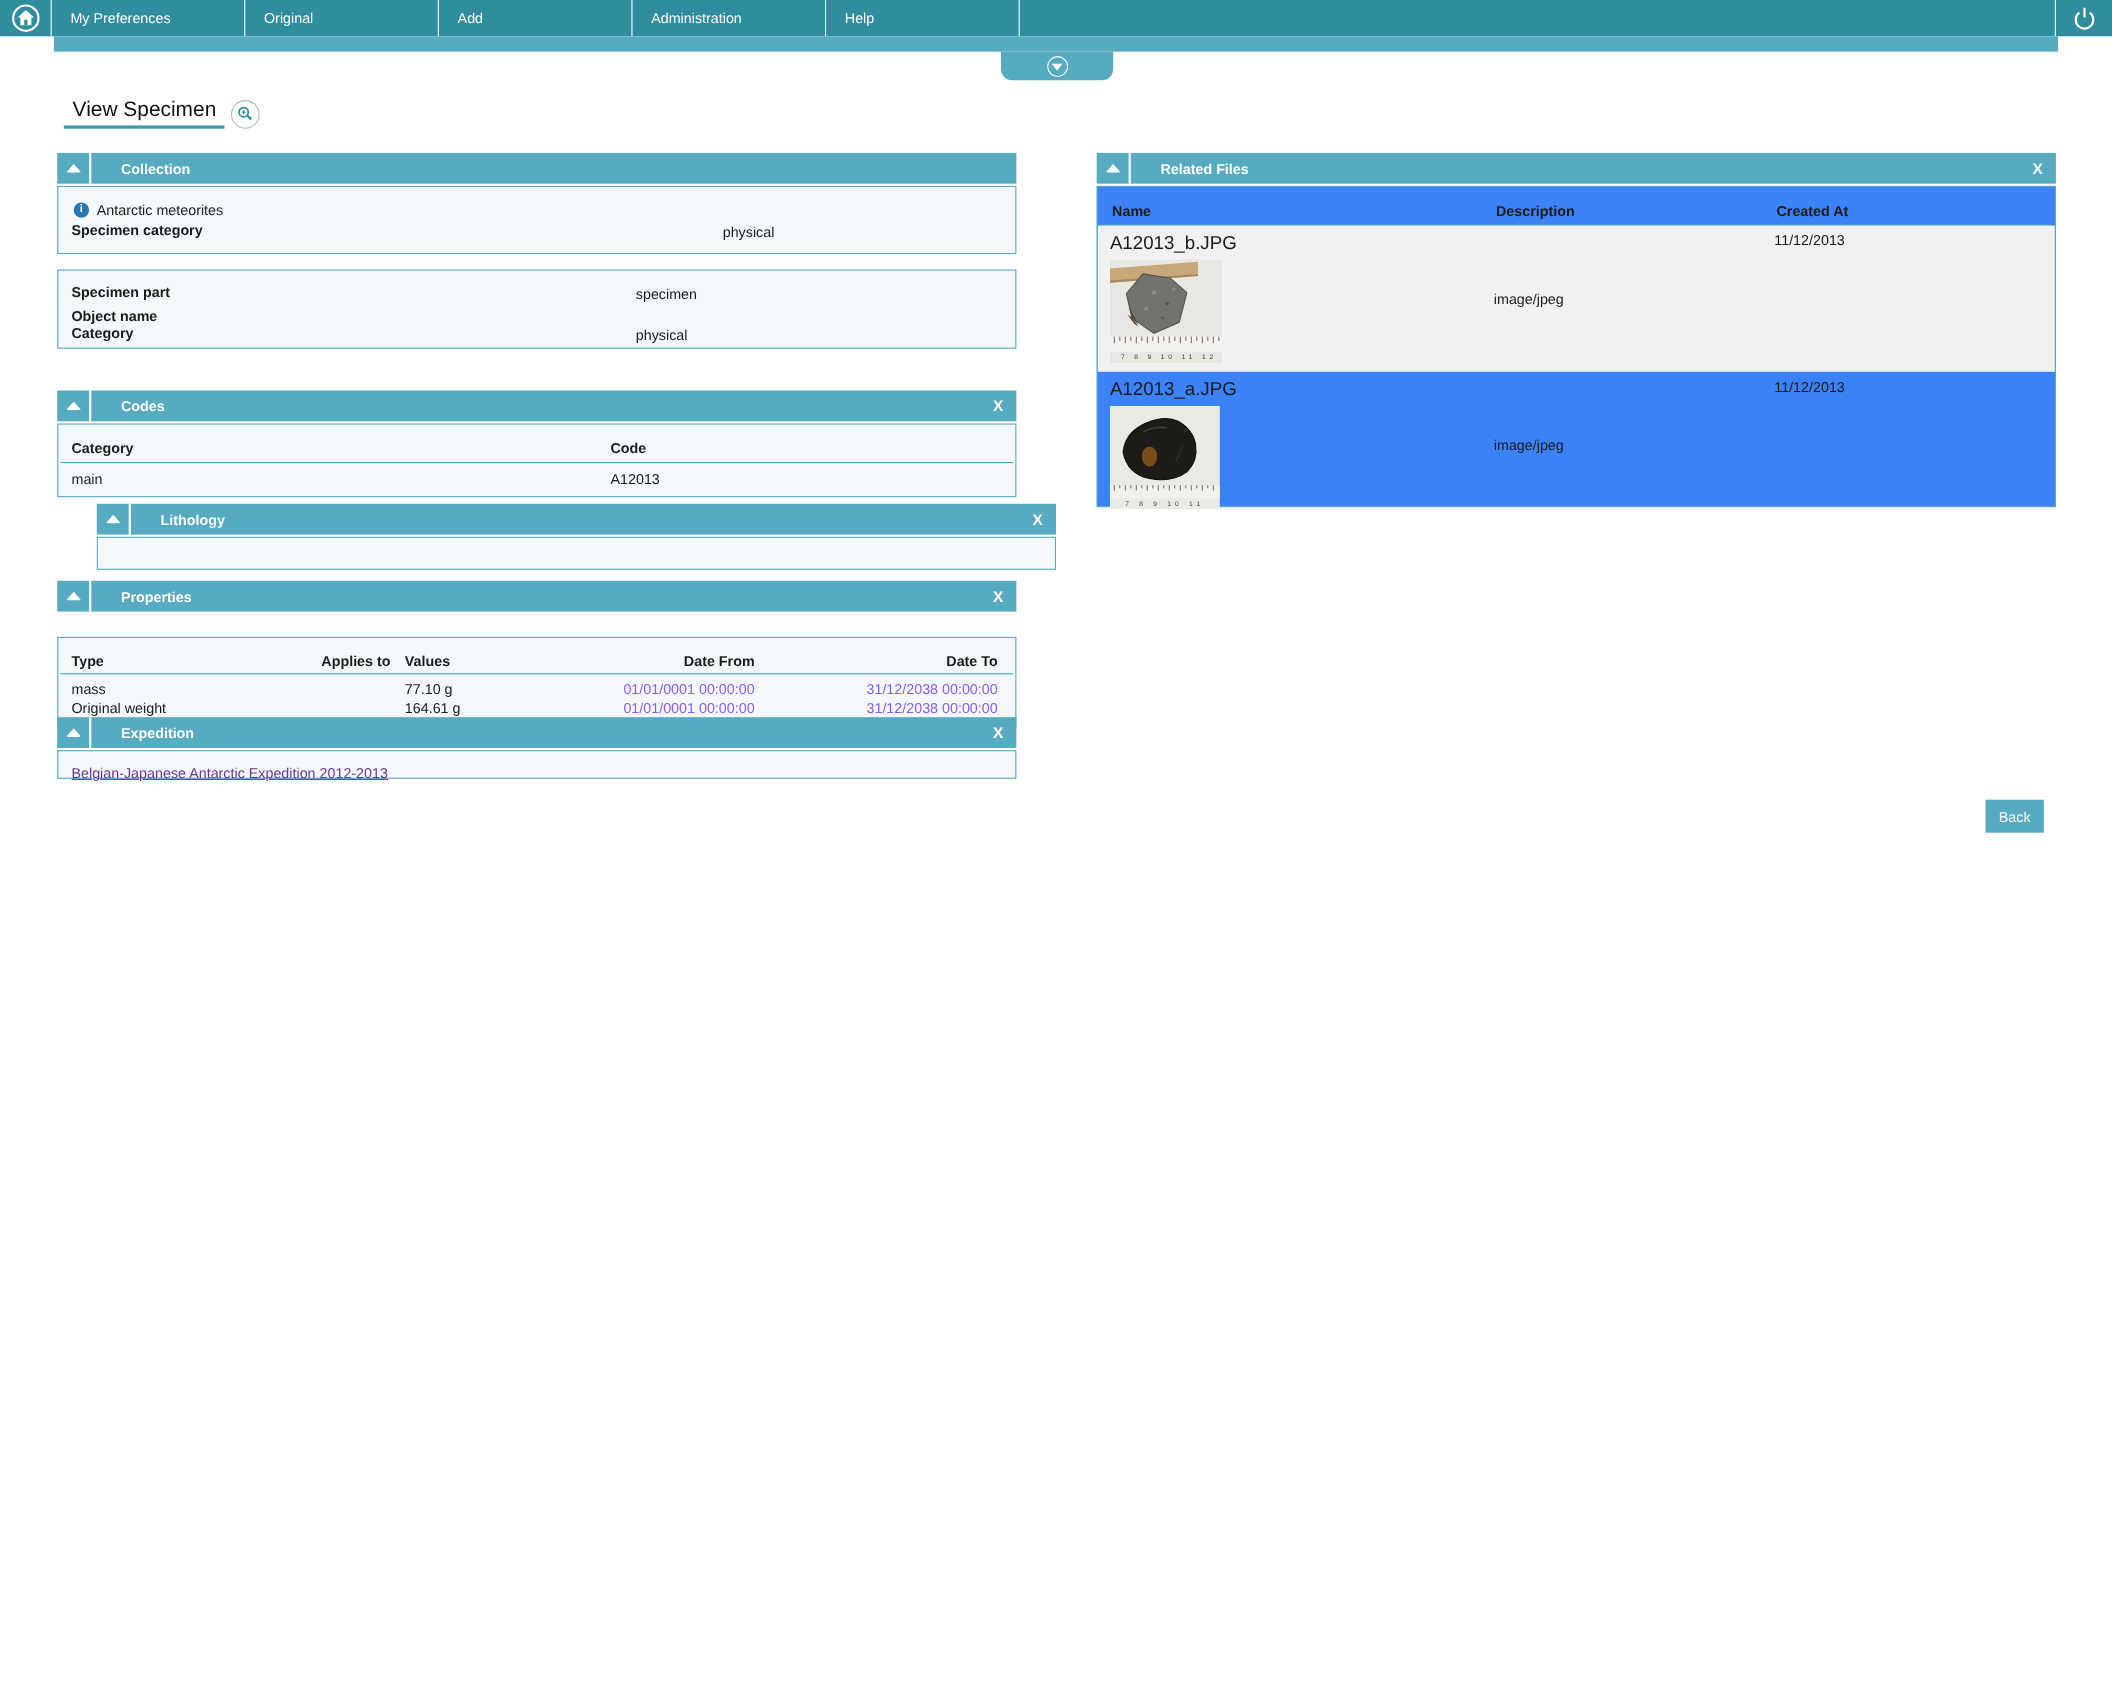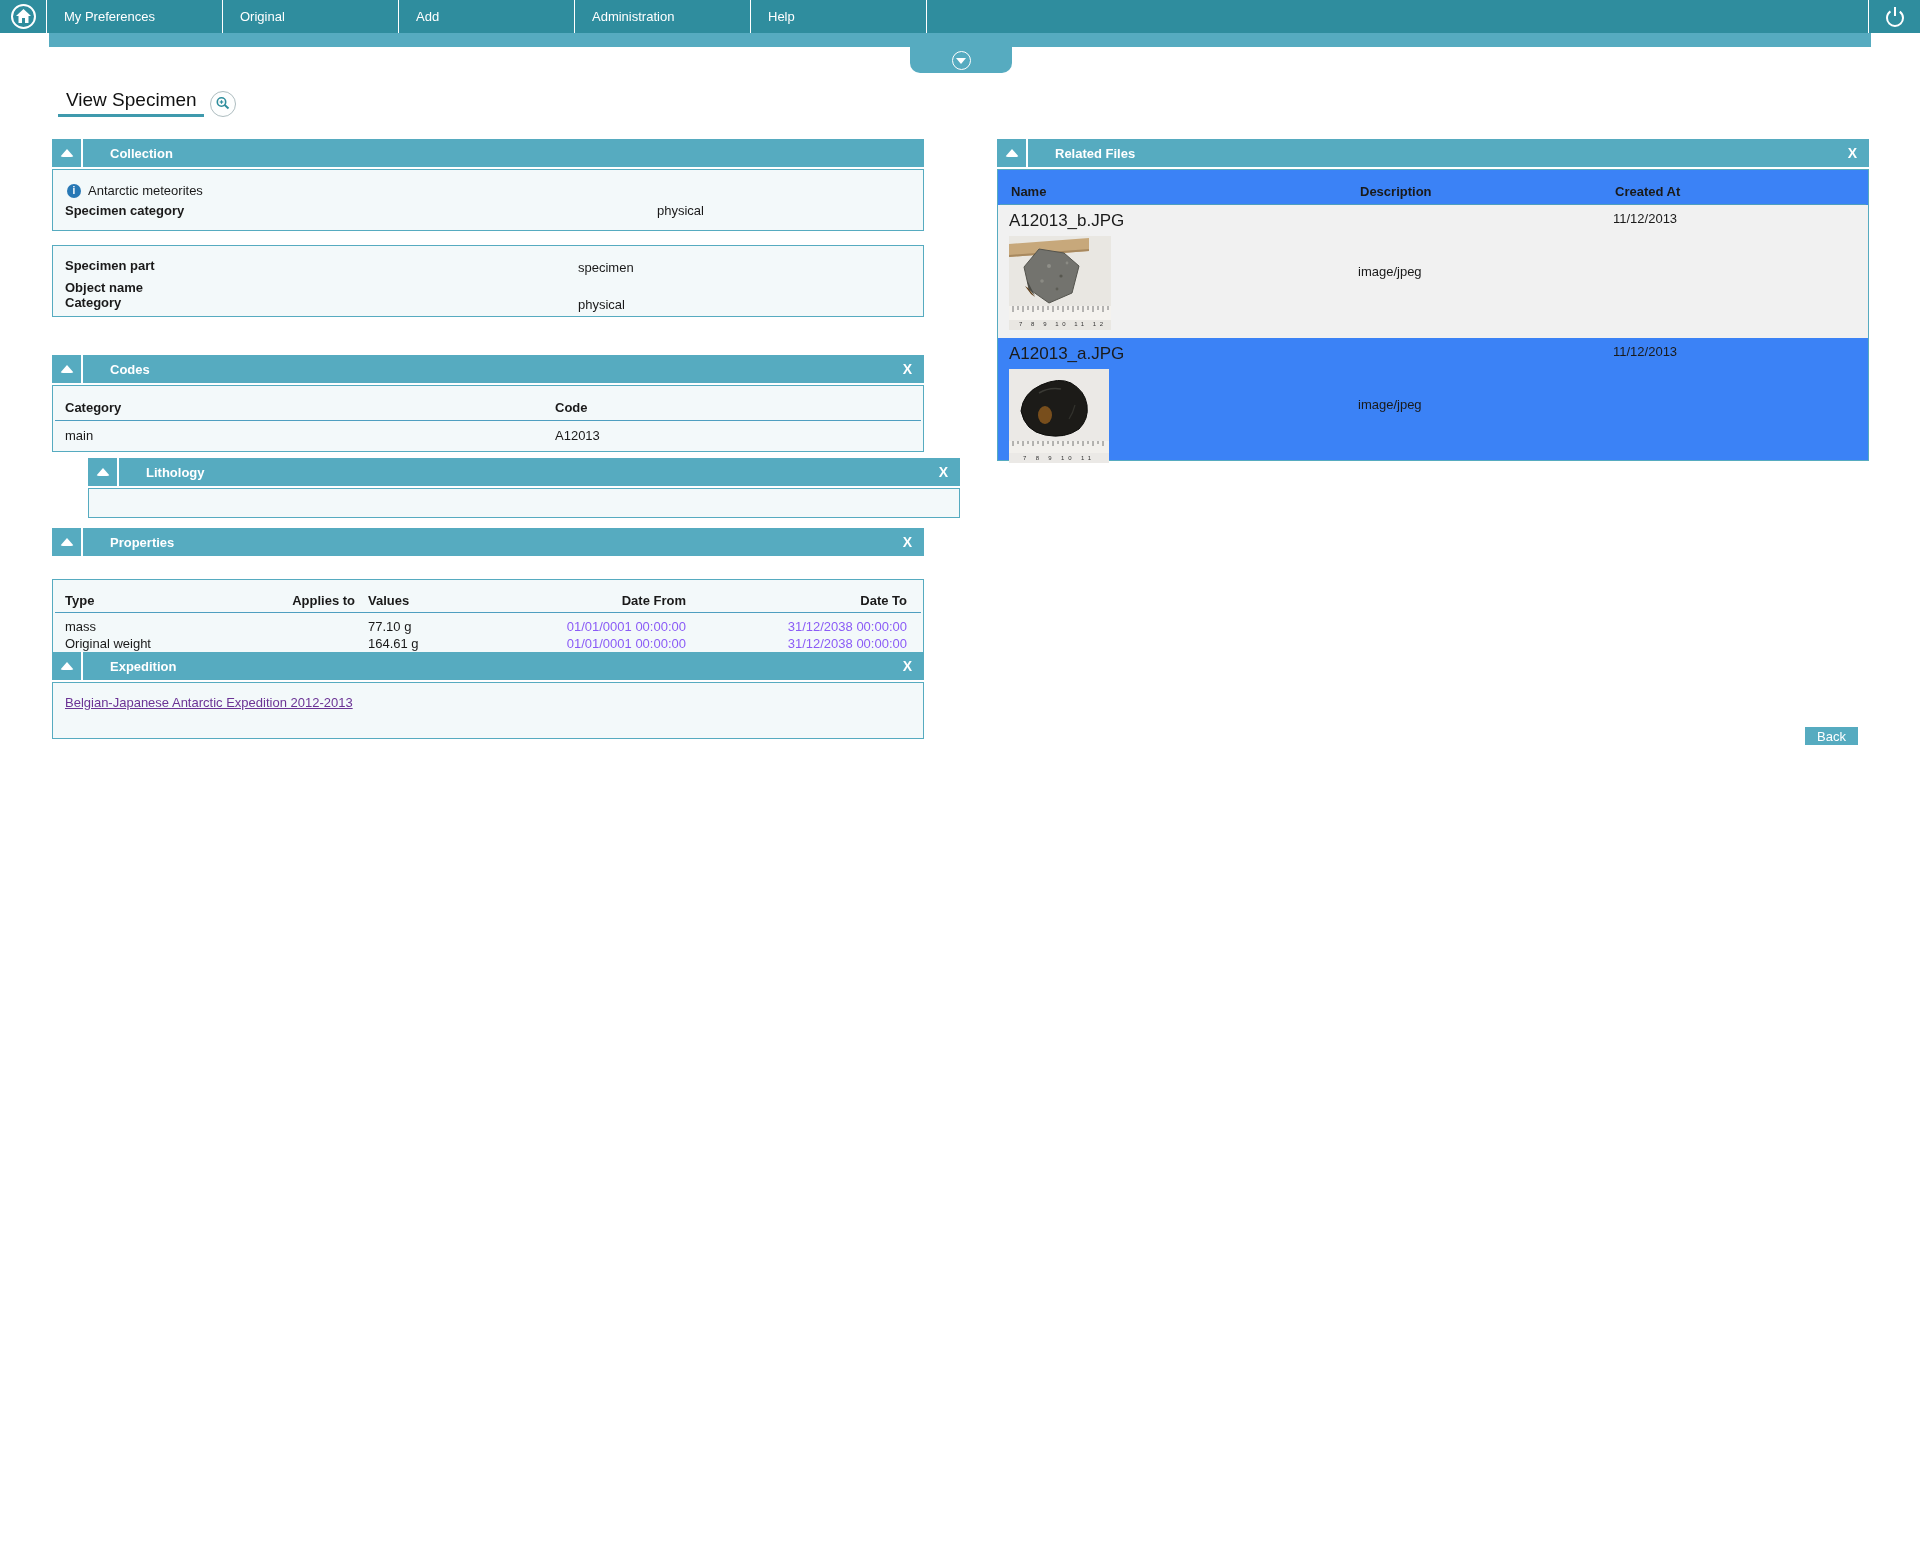--- a/index.html
+++ b/index.html
@@ -78,21 +78,21 @@
   .rf-head .r1 { padding-left:11px; }
   .rf-row { min-height:123px; }
   .rf-row.alt { background:#f1f1f1; }
   .rf-name-cell { padding:6px 0 8px 11px; }
   .rf-name { font-size:17px; }
   .rf-thumb { display:block; margin-top:5px; }
   .rf-desc-cell { display:flex; align-items:center; }
   .rf-date-cell { padding-top:6px; }
 
   
-  .back-btn { position:absolute; left:1805px; top:727px; width:53px; height:18px; background:#56abc0; color:#fff; font-size:13px; display:flex; align-items:center; justify-content:center; cursor:pointer; }
+  .back-btn { position:absolute; left:1805px; top:727px; width:53px; height:30px; background:#56abc0; color:#fff; font-size:13px; display:flex; align-items:center; justify-content:center; cursor:pointer; }
 </style>
 </head>
 <body>
 
 <div class="stage">
 
   <div class="nav">
     <div class="home-btn">
       <svg width="27" height="27" viewBox="0 0 27 27">
         <circle cx="13.5" cy="13.5" r="11.5" fill="none" stroke="#fff" stroke-width="2"></circle>
@@ -236,21 +236,21 @@
   </div>
 
   <div class="panel" style="left:52px; top:652px;">
     <div class="panel-header">
       <div class="collapse-btn">
           <div class="tri-up"></div>
         </div>
       <span class="panel-title">Expedition</span>
       <span class="close-x">X</span>
     </div>
-    <div class="panel-body" style="height:57px;">
+    <div class="panel-body" style="height:26px;">
       <a class="exp-link">Belgian-Japanese Antarctic Expedition 2012-2013</a>
     </div>
   </div>
 
   <div class="panel" style="left:997px; top:139px;">
     <div class="panel-header">
       <div class="collapse-btn">
           <div class="tri-up"></div>
         </div>
       <span class="panel-title">Related Files</span>

